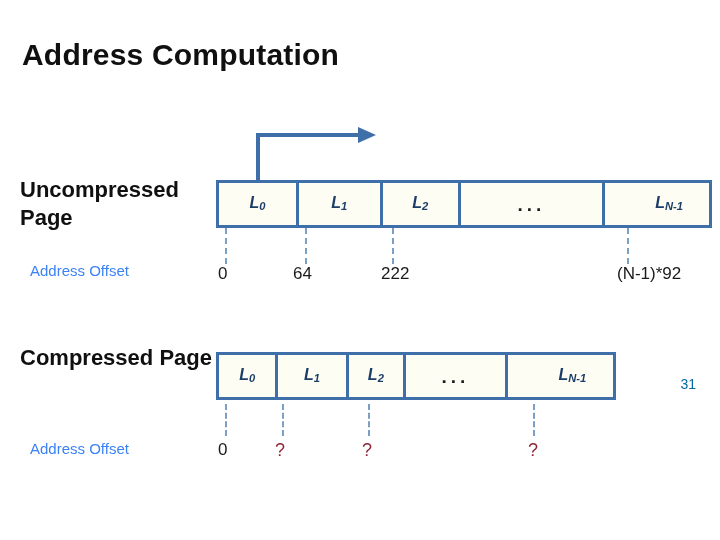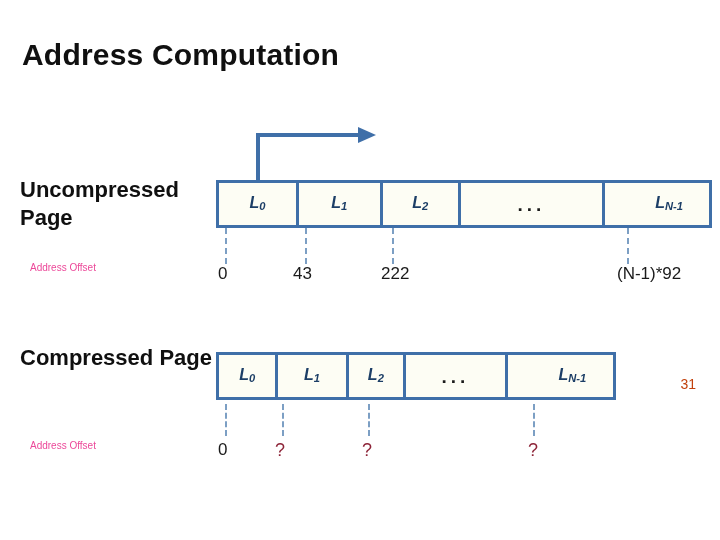--- a/index.html
+++ b/index.html
@@ -58,22 +58,22 @@
     font-weight: bold;
     color: #101010;
     line-height: 1.28;
     width: 215px;
   }
   .caption-uncompressed { left: 20px; top: 176px; }
   .caption-compressed   { left: 20px; top: 344px; }
 
   .offset-caption {
     position: absolute;
-    font-size: 10px;
-    color: #ec4899;
+    font-size: 15px;
+    color: #3b82f6;
     white-space: nowrap;
   }
   .offset-caption-top    { left: 30px; top: 262px; }
   .offset-caption-bottom { left: 30px; top: 440px; }
 
   
   .mem-row {
     position: absolute;
     display: flex;
     box-sizing: border-box;
@@ -142,21 +142,21 @@
     color: #8d2438;
     font-size: 18px;
   }
 
   
   .page-number {
     position: absolute;
     right: 24px;
     bottom: 12px;
     font-size: 14px;
-    color: #c2410c;
+    color: #0369a1;
   }
 </style>
 </head>
 <body>
 
 <div class="slide">
 
   <div class="slide-title">Address Computation</div>
 
   <svg class="elbow-svg" viewBox="0 0 132 72" xmlns="http://www.w3.org/2000/svg">
@@ -208,21 +208,21 @@
         <span class="cell-label"><span>L</span><sub>N-1</sub></span>
       </div>
     </div>
 
   <div id="overlay-layer">
       <div class="tick" style="left: 225px; top: 228px; height: 36px;"></div>
       <div class="tick" style="left: 305px; top: 228px; height: 36px;"></div>
       <div class="tick" style="left: 392px; top: 228px; height: 36px;"></div>
       <div class="tick" style="left: 627px; top: 228px; height: 36px;"></div>
       <div class="offset-value" style="left: 218px; top: 264px;">0</div>
-      <div class="offset-value" style="left: 293px; top: 264px;">43</div>
+      <div class="offset-value" style="left: 293px; top: 264px;">64</div>
       <div class="offset-value" style="left: 381px; top: 264px;">222</div>
       <div class="offset-value" style="left: 617px; top: 264px;">(N-1)*92</div>
       <div class="tick" style="left: 225px; top: 404px; height: 32px;"></div>
       <div class="tick" style="left: 282px; top: 404px; height: 32px;"></div>
       <div class="tick" style="left: 368px; top: 404px; height: 32px;"></div>
       <div class="tick" style="left: 533px; top: 404px; height: 32px;"></div>
       <div class="offset-value" style="left: 218px; top: 440px;">0</div>
       <div class="offset-value unknown" style="left: 275px; top: 440px;">?</div>
       <div class="offset-value unknown" style="left: 362px; top: 440px;">?</div>
       <div class="offset-value unknown" style="left: 528px; top: 440px;">?</div>

